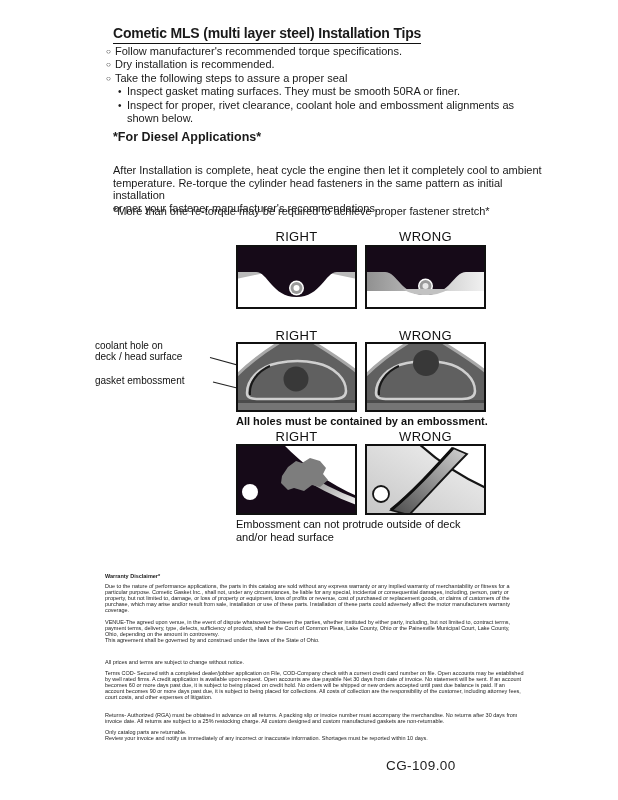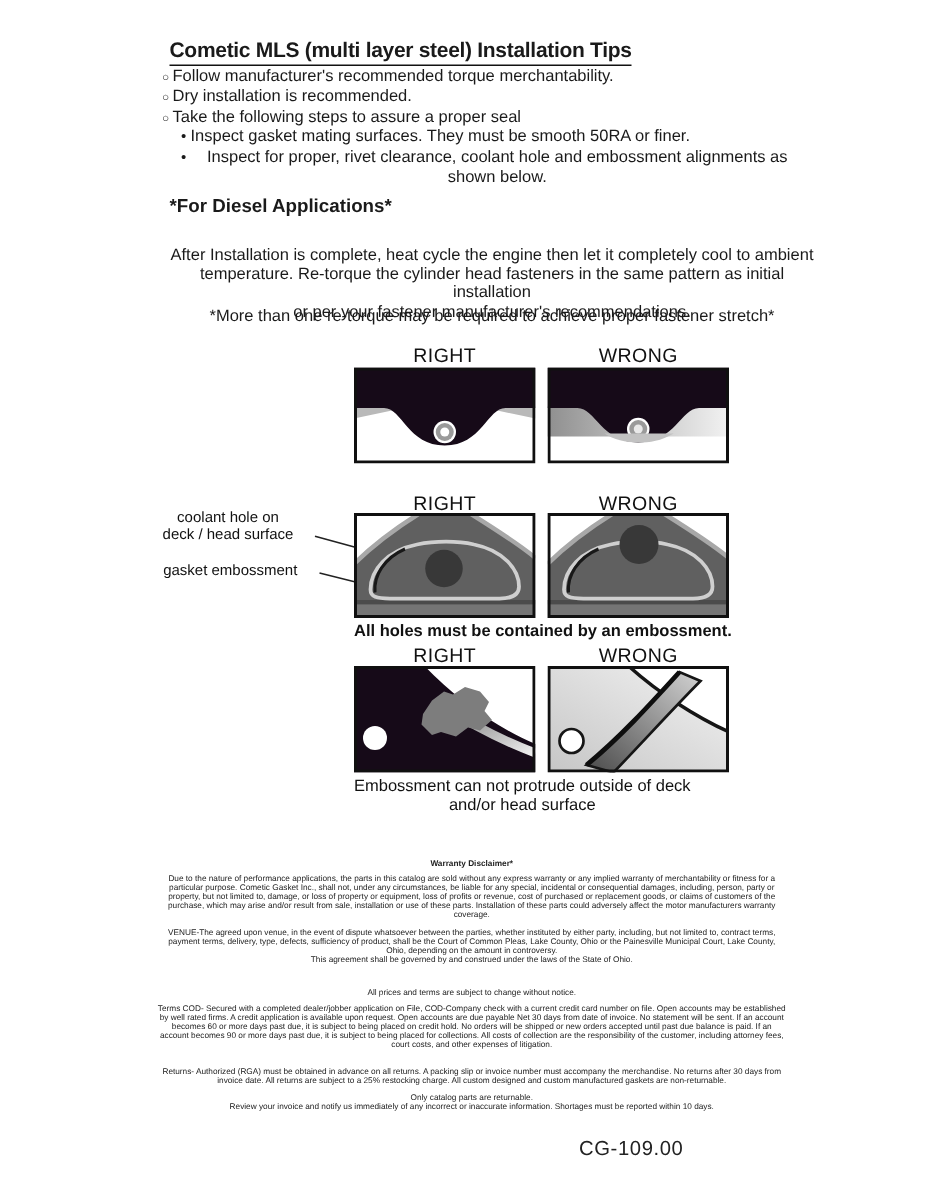--- a/index.html
+++ b/index.html
@@ -1,21 +1,21 @@
 <!DOCTYPE html>
 <html><head>
 <meta charset="utf-8">
 <style>
   html,body { margin:0; padding:0; background:#fff; }
   .page {
     position:relative; width:618px; height:800px; background:#ffffff;
     font-family:"Liberation Sans","DejaVu Sans",sans-serif; color:#1a1a1a;
     overflow:hidden;
   }
-  .abs { position:absolute;text-align:center; }
+  .abs { position:absolute; }
   .ml { white-space:pre-line; }
   .title {
     left:113px; top:25px; font-size:14px; font-weight:bold;
     border-bottom:1.6px solid #111; padding-bottom:2px; letter-spacing:-0.2px;
   }
   .bullets { left:106px; top:45px; font-size:11px; line-height:13.4px; width:430px; }
   .brow { display:flex; }
   .bmark { width:9px; flex:0 0 9px; font-size:8px; line-height:13.4px; }
   .brow.sub { margin-left:12px; }
   .brow.sub .bmark { font-size:10px; }
@@ -32,21 +32,21 @@
 </head>
 <body>
 
 <div class="page">
 
   <div class="abs title">Cometic MLS (multi layer steel) Installation Tips</div>
 
   <div class="abs bullets">
     <div class="brow">
       <span class="bmark">○</span>
-      <span>Follow manufacturer's recommended torque merchantability.</span>
+      <span>Follow manufacturer's recommended torque specifications.</span>
     </div>
     <div class="brow">
       <span class="bmark">○</span>
       <span>Dry installation is recommended.</span>
     </div>
     <div class="brow">
       <span class="bmark">○</span>
       <span>Take the following steps to assure a proper seal</span>
     </div>
     <div class="brow sub">

